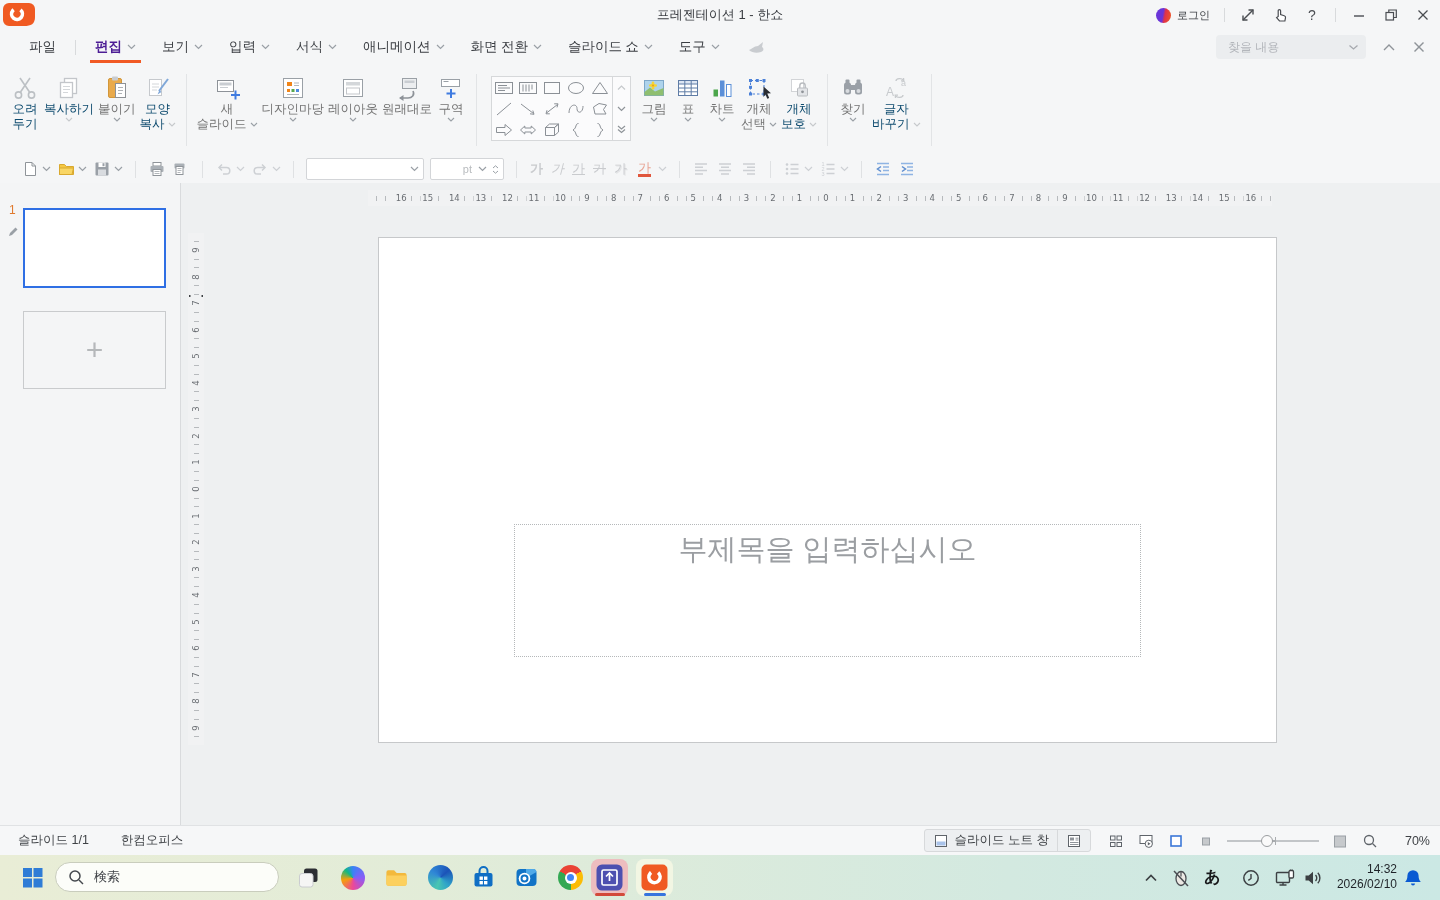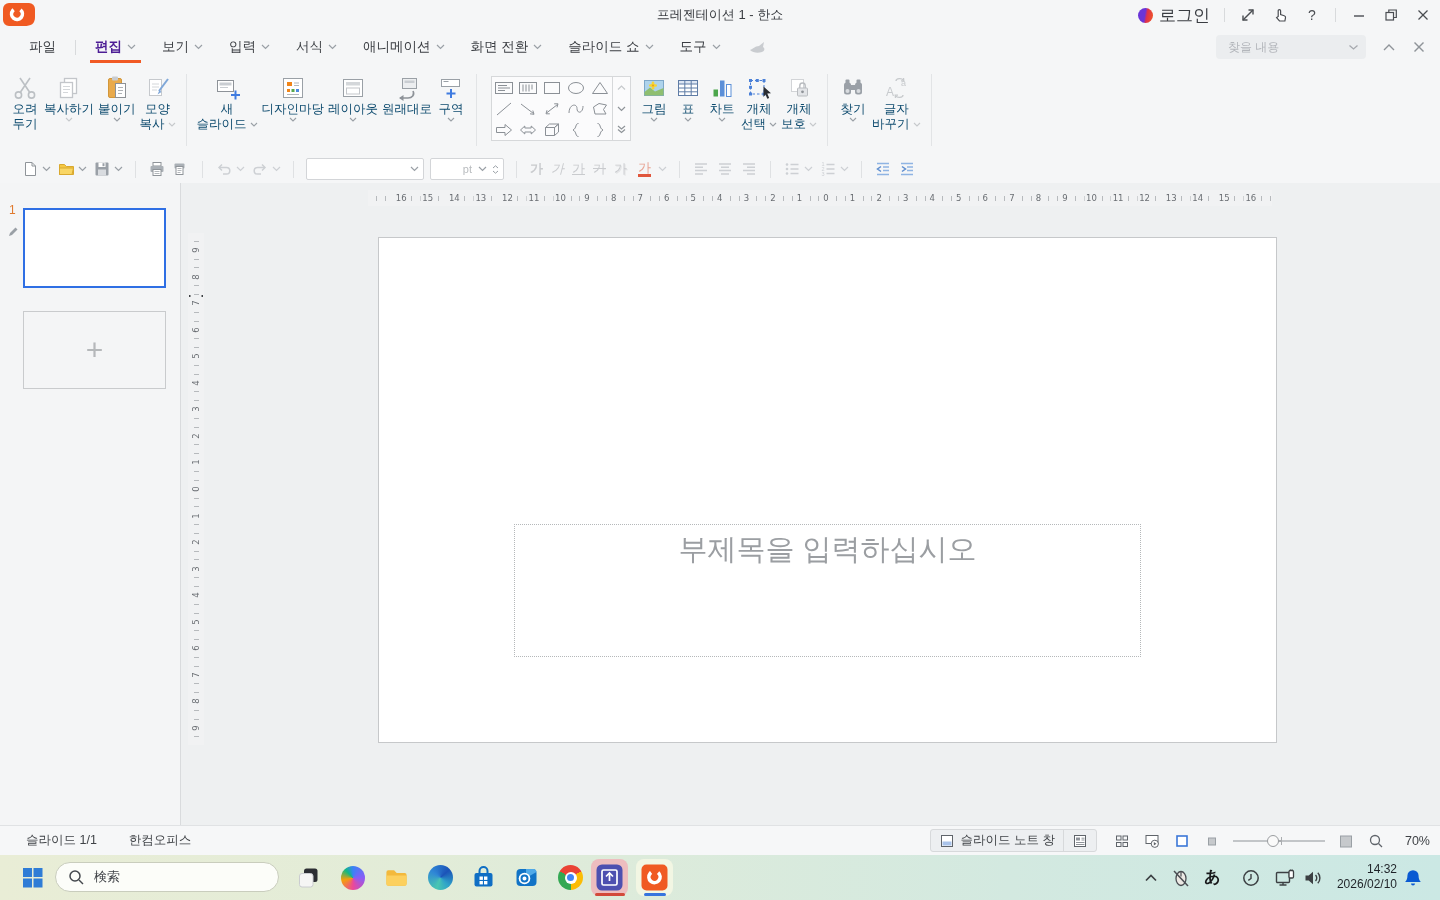--- a/index.html
+++ b/index.html
@@ -4,43 +4,43 @@
 <style>
   html,body{margin:0;padding:0;}
   body{width:1440px;height:900px;overflow:hidden;font-family:"Liberation Sans","DejaVu Sans",sans-serif;background:#f5f6f7;position:relative;}
   svg{display:block;}
 
   
   #titlebar{position:absolute;left:0;top:0;width:1440px;height:30px;background:#f5f6f7;}
   #logo{position:absolute;left:0;top:0;width:40px;height:30px;}
   #win-title{position:absolute;left:0;right:0;top:0;height:30px;line-height:30px;text-align:center;font-size:13px;color:#3a3d42;}
   #tb-right{position:absolute;right:8px;top:0;height:30px;display:flex;align-items:center;gap:14px;}
-  #login{display:flex;align-items:center;gap:6px;font-size:17px;color:#3a3d42;cursor:default;}
+  #login{display:flex;align-items:center;gap:6px;font-size:11px;color:#3a3d42;cursor:default;}
   #login .avatar{width:15px;height:15px;border-radius:50%;background:linear-gradient(100deg,#6a35d8 45%,#e0314b 58%,#f05a22);}
   .tb-ic{width:18px;height:18px;display:flex;align-items:center;justify-content:center;color:#4a4d52;}
   .tb-sep{width:1px;height:14px;background:#d8dadc;}
 
   
   #menubar{position:absolute;left:0;top:30px;width:1440px;height:34px;background:#f5f6f7;}
   #menu-items{position:absolute;left:16px;top:0;height:34px;display:flex;align-items:center;}
-  .menu-item{position:relative;display:flex;align-items:center;gap:5px;padding:0 13px;height:34px;font-size:13.5px;color:#3a3d42;cursor:default;}
+  .menu-item{position:relative;display:flex;align-items:center;gap:5px;padding:0 13px;height:34px;font-size:13.5px;color:#3a3d42;cursor:default;font-family:Liberation Serif, serif;}
   .menu-item.active{color:#4c1d95;font-weight:bold;}
   .menu-item.active::after{content:"";position:absolute;left:8px;right:8px;bottom:1px;height:3px;background:#f15a24;}
   .menu-sep{width:1px;height:15px;background:#d8dadc;margin:0 6px;}
   .chev{width:9px;height:6px;}
   #find-area{position:absolute;right:14px;top:5px;display:flex;align-items:center;gap:16px;}
   #find-input-wrap{position:relative;width:150px;height:24px;background:#ebedef;border-radius:4px;display:flex;align-items:center;}
   #find-input{border:none;outline:none;background:transparent;width:118px;margin-left:10px;font-size:12px;color:#3a3d42;font-family:inherit;}
   #find-input::placeholder{color:#b3b6bb;}
 
   
   #toolbar-main{position:absolute;left:0;top:64px;width:1440px;height:91px;display:flex;align-items:flex-start;padding-left:8px;background:#f5f6f7;}
   .big-btn{display:flex;flex-direction:column;align-items:center;margin:0 2px;padding-top:10px;cursor:default;}
   .big-btn .bicon{width:30px;height:28px;display:flex;align-items:center;justify-content:center;}
-  .big-btn .blab{font-size:12.5px;line-height:15px;color:#0c4a6e;text-align:center;white-space:nowrap;display:flex;align-items:center;gap:3px;}
+  .big-btn .blab{font-size:12.5px;line-height:15px;color:#737373;text-align:center;white-space:nowrap;display:flex;align-items:center;gap:3px;}
   .big-btn.disabled .blab{color:#0c4a6e;}
   .tm-sep{width:1px;height:72px;background:#e2e4e6;margin:10px 8px 0 8px;}
   .chev8{width:8px;height:5px;}
   
   #shape-gallery{display:flex;margin:12px 6px 0 6px;border:1px solid #d6d8da;background:#fbfbfc;}
   #shape-grid{display:grid;grid-template-columns:repeat(5,24px);grid-template-rows:repeat(3,21px);}
   .shape-cell{display:flex;align-items:center;justify-content:center;cursor:default;}
   #shape-scroll{width:17px;border-left:1px solid #d6d8da;display:flex;flex-direction:column;}
   #shape-scroll div{flex:1;display:flex;align-items:center;justify-content:center;color:#b9bcc0;}
   #shape-scroll div.en{color:#8f9499;}
@@ -80,32 +80,32 @@
   .vmark{position:absolute;left:1px;right:1px;height:2px;background:#3c4043;top:62px;}
 
   #slide{position:absolute;left:198px;top:54px;width:897px;height:504px;background:#fff;border:1px solid #c6c8ca;}
   #ph-title{position:absolute;left:66px;top:157px;width:762px;height:106px;border:1px dotted #9fa2a5;display:flex;align-items:center;justify-content:center;font-size:38px;color:#17181a;cursor:text;}
   #ph-subtitle{position:absolute;left:135px;top:286px;width:625px;height:126px;border:1px dotted #b5b8ba;text-align:center;padding-top:5px;font-size:29px;color:#9b9ea2;cursor:text;}
 
   #notes{position:absolute;left:180px;top:577px;width:1260px;height:65px;background:#fff;border-top:1px solid #d8dadc;font-size:14px;color:#94979b;padding:10px 0 0 12px;box-sizing:border-box;cursor:text;}
 
   
   #statusbar{position:absolute;left:0;top:825px;width:1440px;height:30px;background:#f6f7f8;border-top:1px solid #e0e2e4;box-sizing:border-box;font-size:12.5px;color:#3f4246;}
-  #sb-left{position:absolute;left:26px;top:0;height:29px;display:flex;align-items:center;gap:32px;}
+  #sb-left{position:absolute;left:18px;top:0;height:29px;display:flex;align-items:center;gap:32px;}
   #sb-right{position:absolute;right:10px;top:0;height:29px;display:flex;align-items:center;}
   .sb-group{display:flex;align-items:center;border:1px solid #d7d9db;background:#edeff1;border-radius:3px;height:21px;margin-right:10px;}
   .sb-group .seg{display:flex;align-items:center;gap:6px;padding:0 8px;height:100%;}
   .sb-group .seg+.seg{border-left:1px solid #d7d9db;}
   .sb-ic{display:flex;align-items:center;justify-content:center;margin:0 7px;cursor:pointer;}
   #zoom-slider{width:92px;height:13px;position:relative;margin:0 6px;cursor:pointer;}
   #zoom-slider .track{position:absolute;left:0;right:0;top:6px;height:1.5px;background:#c2c5c8;}
   #zoom-slider .tick{position:absolute;left:52%;top:3px;width:1.5px;height:8px;background:#aaadb0;}
   #zoom-slider .tickh{position:absolute;left:48%;top:6.2px;width:9px;height:1.5px;background:#aaadb0;margin-left:-4px;}
   #zoom-slider .handle{position:absolute;left:37%;top:0.5px;width:12px;height:12px;border-radius:50%;background:#fafafa;border:1px solid #9a9da0;box-sizing:border-box;}
-  #zoom-label{margin-left:14px;}
+  #zoom-label{margin-left:20px;}
 
   
   #taskbar{position:absolute;left:0;top:855px;width:1440px;height:45px;
     background:linear-gradient(90deg,#e9edd6 0%,#e2ecd8 30%,#d3e9e0 70%,#cbe8e4 100%);}
   .tk{position:absolute;top:10px;width:25px;height:25px;display:flex;align-items:center;justify-content:center;cursor:pointer;}
   #tk-search{position:absolute;left:55px;top:7px;width:224px;height:30px;border-radius:16px;background:#fcfdf9;border:1px solid #c9cdbd;box-sizing:border-box;display:flex;align-items:center;gap:9px;padding-left:12px;font-size:13px;color:#3c3f44;cursor:pointer;}
   .tile{position:absolute;top:4px;width:37px;height:37px;border-radius:8px;display:flex;align-items:center;justify-content:center;cursor:pointer;}
   .tile .bar{position:absolute;bottom:0px;height:3px;border-radius:2px;}
   #copilot-ic{width:24px;height:24px;border-radius:50%;background:conic-gradient(from 0deg,#3b82f6,#8b5cf6 25%,#ec4899 50%,#f59e0b 72%,#10b981 88%,#3b82f6);}
   #edge-ic{width:25px;height:25px;border-radius:50%;background:conic-gradient(from 200deg,#49c6b2,#2f86d6 30%,#1b53b8 58%,#2fa3c9 82%,#49c6b2);}

